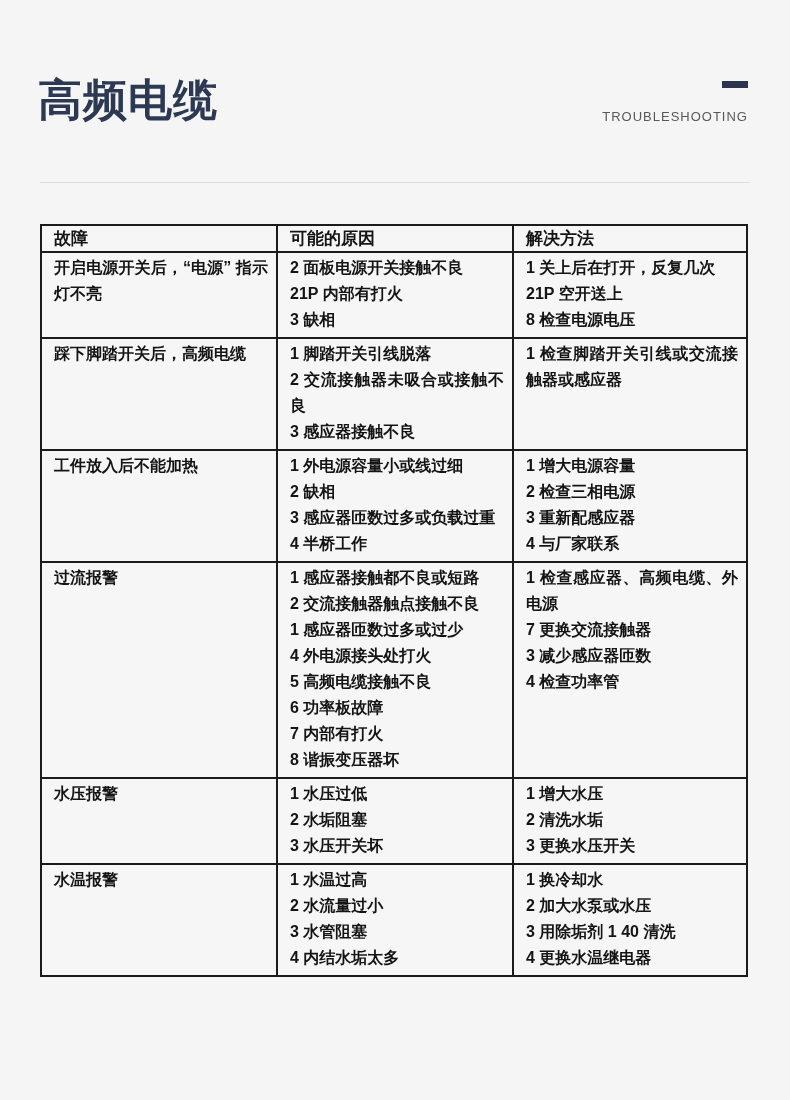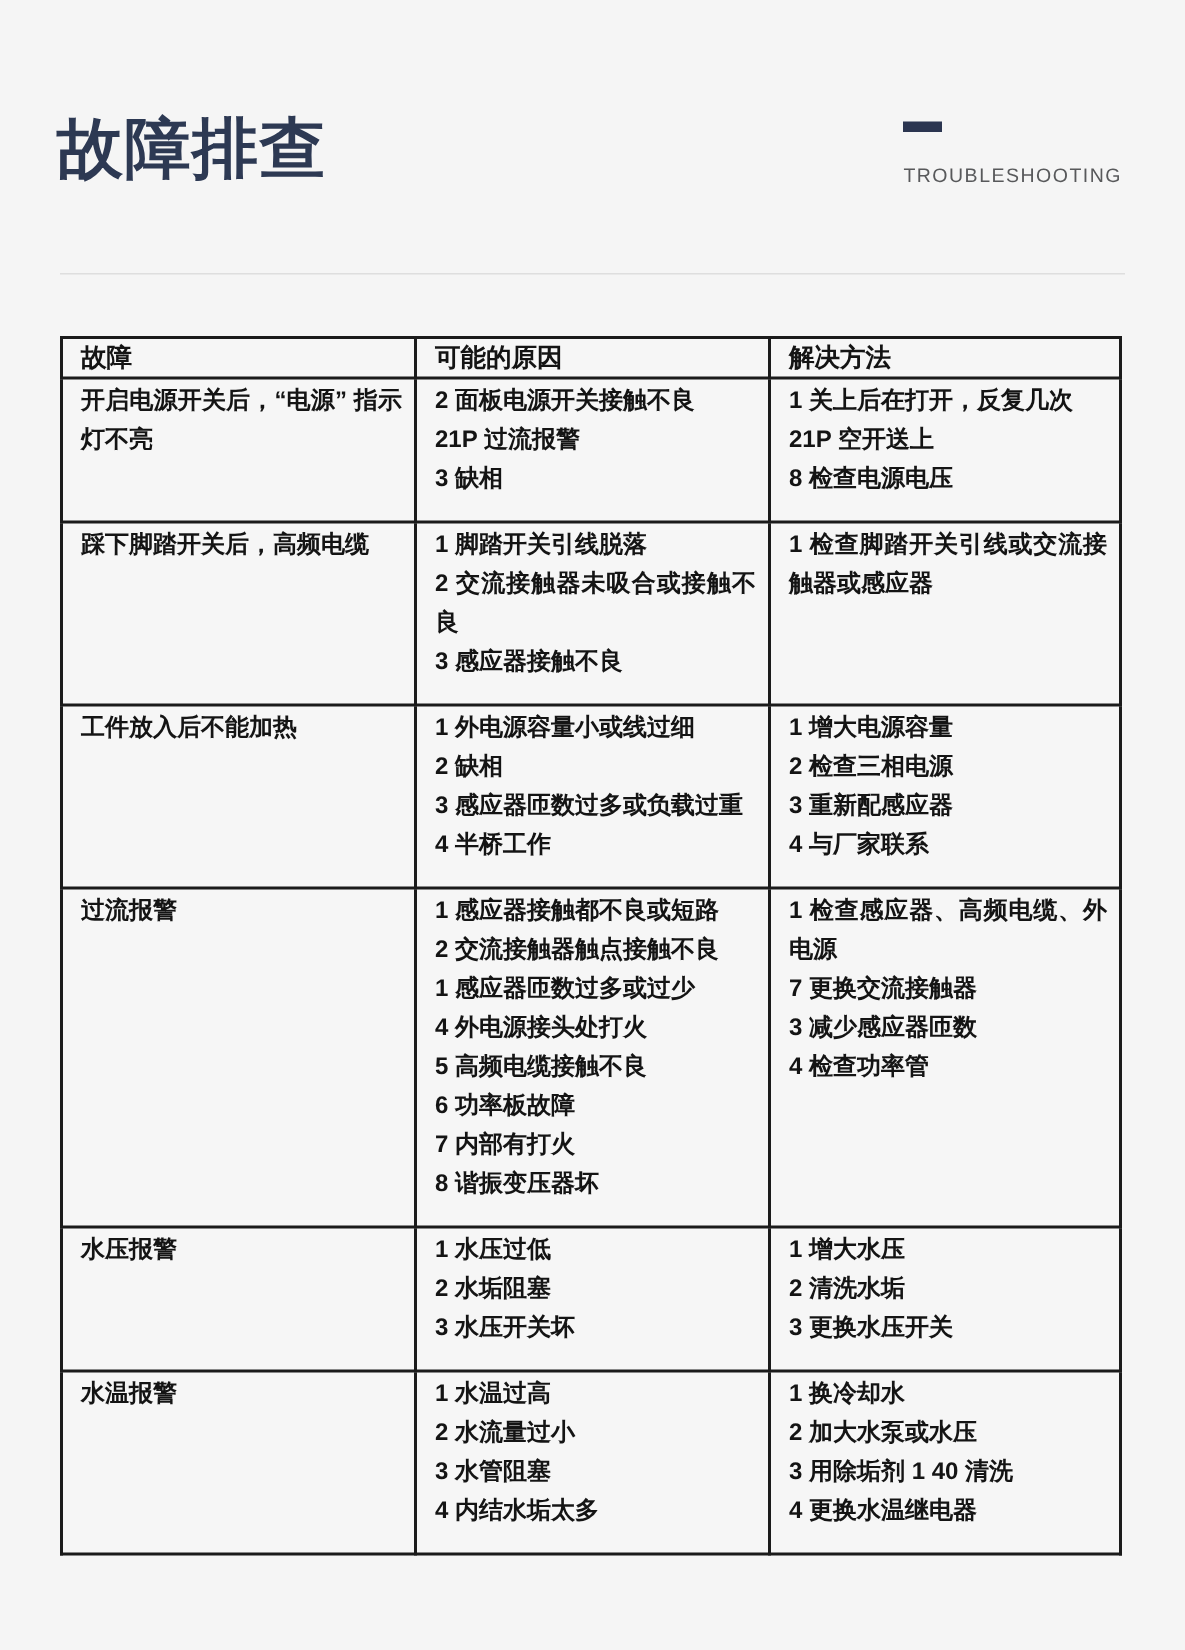--- a/index.html
+++ b/index.html
@@ -29,20 +29,21 @@
   .page-title {
     font-size: 44px;
     line-height: 48px;
     font-weight: bold;
     color: #2d3953;
     letter-spacing: 1px;
   }
   .header-right {
     display: flex;
     flex-direction: column;
+    align-items: flex-end;
   }
   .header-dash {
     width: 26px;
     height: 7px;
     background: #2b3550;
     margin-bottom: 21px;
   }
   .page-subtitle {
     font-size: 13px;
     color: #58595b;
@@ -72,38 +73,38 @@
     font-size: 17px;
     font-weight: bold;
     padding: 2px 8px 2px 12px;
     line-height: 21px;
     white-space: nowrap;
   }
   .trouble-table td {
     vertical-align: top;
     font-size: 16px;
     font-weight: bold;
-    padding: 2px 8px 14px 12px;
+    padding: 2px 8px 4px 12px;
     text-align: justify;
   }
   .trouble-table td .line,
   .trouble-table td.fault {
     line-height: 26px;
   }
   .col-fault   { width: 236px; }
   .col-cause   { width: 236px; }
   .col-fix     { width: 234px; }
 </style>
 </head>
 <body>
 
 <div class="page">
 
   <div class="page-header">
-    <div class="page-title">故障排查</div>
+    <div class="page-title">高频电缆</div>
     <div class="header-right">
       <div class="header-dash"></div>
       <div class="page-subtitle">TROUBLESHOOTING</div>
     </div>
   </div>
 
   <hr class="divider">
 
   <table class="trouble-table">
     <colgroup>
@@ -116,21 +117,21 @@
         <th>故障</th>
         <th>可能的原因</th>
         <th>解决方法</th>
       </tr>
     </thead>
     <tbody id="table-body">
   <tr>
     <td class="fault">开启电源开关后，“电源” 指示灯不亮</td>
     <td class="causes">
             <div class="line">2 面板电源开关接触不良</div>
-            <div class="line">21P 过流报警</div>
+            <div class="line">21P 内部有打火</div>
             <div class="line">3 缺相</div>
           </td>
     <td class="solutions">
             <div class="line">1 关上后在打开，反复几次</div>
             <div class="line">21P 空开送上</div>
             <div class="line">8 检查电源电压</div>
           </td>
   </tr>
 
   <tr>

